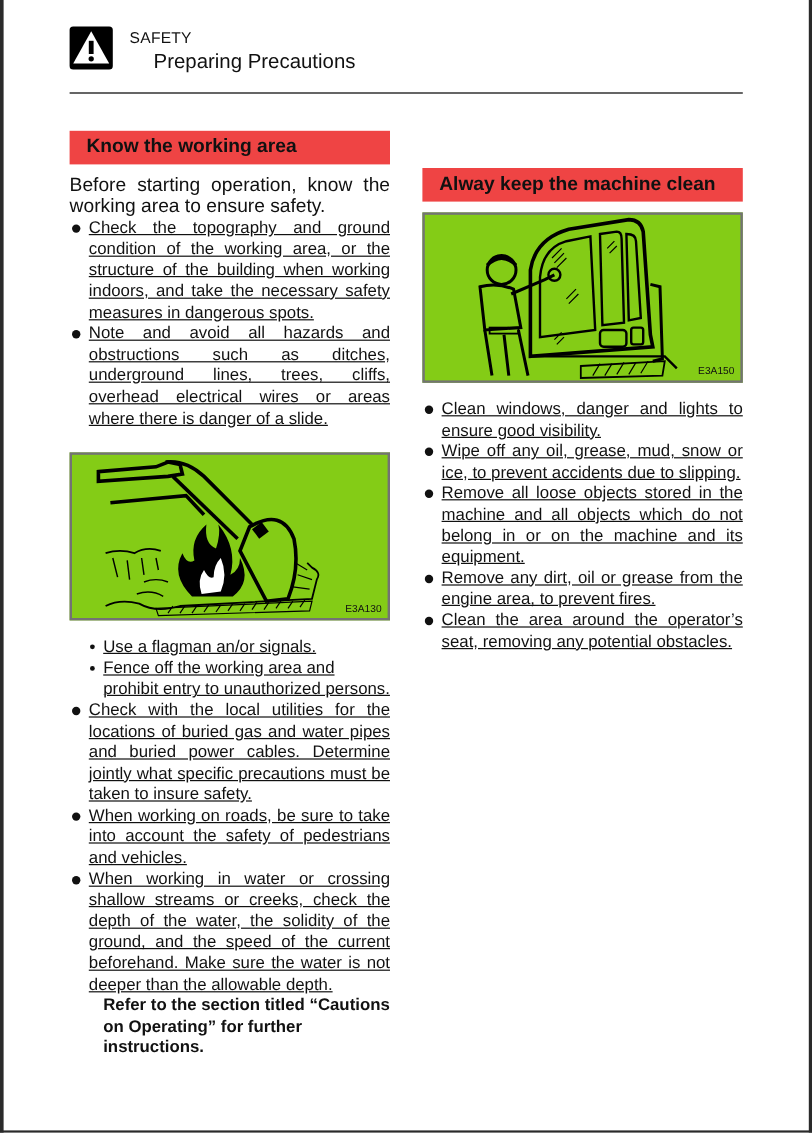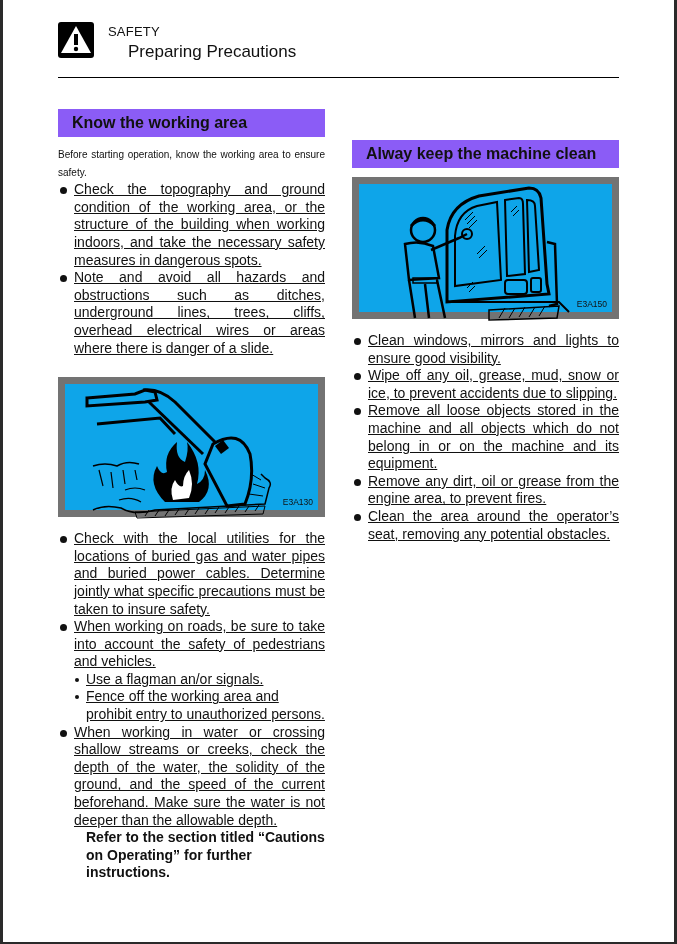--- a/index.html
+++ b/index.html
@@ -21,42 +21,42 @@
   .warn-icon svg { display: block; }
   .kicker { position: absolute; left: 50px; top: 2px; font-size: 13px; letter-spacing: 0.2px; }
   .page-title { position: absolute; left: 50px; top: 20px; font-size: 17px; font-weight: normal; margin-left: 20px; }
   .rule { position: absolute; left: 58px; top: 77px; width: 561px; height: 1px; background: #000; }
 
   .col { position: absolute; top: 109px; width: 267px; }
   .col-left { left: 58px; }
   .col-right { left: 352px; }
 
   .section-heading {
-    background: #8b5cf6; height: 28px; line-height: 28px;
+    background: #ef4444; height: 28px; line-height: 28px;
     font-size: 16px; font-weight: bold; padding-left: 14px;
     margin-bottom: 9px; box-sizing: border-box;
   }
   .col-right .section-heading { padding-left: 14px; margin-top: 31px; }
 
-  .para { font-size: 10px; line-height: 17.6px; text-align: justify; }
+  .para { font-size: 16px; line-height: 17.6px; text-align: justify; }
   .bullets { list-style: none; margin: 0; padding: 0; text-decoration: underline; }
   .bullets li {
     position: relative; padding-left: 16px; font-size: 14px; line-height: 17.6px;
     text-align: justify;
   }
   .bullets li .dot {
     position: absolute; left: 2px; top: 6px; width: 7px; height: 7px; border-radius: 50%; background: #111;
   }
   .sub-bullets { list-style: none; margin: 0; padding: 0; }
   .sub-bullets li { padding-left: 28px; }
   .sub-bullets li .dot { left: 17px; top: 7px; width: 4px; height: 4px; }
   .note { padding-left: 28px; font-size: 14px; line-height: 17.6px; font-weight: bold; }
 
   .figure {
-    position: relative; border: 7px solid #737373; box-sizing: border-box; background: #0ea5e9;
+    position: relative; border: 2px solid #737373; box-sizing: border-box; background: #84cc16;
   }
   .figure .fig-code { position: absolute; right: 5px; bottom: 3px; font-size: 8.5px; }
   .fig1 { width: 267px; height: 140px; margin: 20px 0 13px 0; }
   .fig2 { width: 267px; height: 142px; margin: 6px 0 13px 0; }
 
   .page-number { position: absolute; left: 331px; top: 941px; font-size: 14px; }
 </style>
 </head>
 <body>
 
@@ -104,27 +104,27 @@
       <path d="M60 106 Q70 102 80 106" fill="none" stroke="#000" stroke-width="1.2"></path>
       <path d="M54 116 Q66 112 76 118" fill="none" stroke="#000" stroke-width="1.2"></path>
       <path d="M28 126 Q40 120 56 124 Q70 132 90 126 L200 120 L204 104 Q208 98 200 94 L196 90" fill="none" stroke="#000" stroke-width="1.5"></path>
       <path d="M70 128 L200 122 L198 130 L72 134 Z" fill="none" stroke="#000" stroke-width="1"></path>
       <path d="M80 132 l4 -6 M90 132 l4 -6 M100 132 l4 -6 M110 131 l4 -6 M120 131 l4 -6 M130 130 l4 -6 M140 130 l4 -6 M150 129 l4 -6 M160 129 l4 -6 M170 128 l4 -6 M180 128 l4 -6 M190 127 l4 -6" stroke="#000" stroke-width="1"></path>
       <path d="M186 90 L196 96 M188 100 L200 104 M184 110 L198 112" stroke="#000" stroke-width="1"></path>
     </svg>
     <span class="fig-code">E3A130</span>
   </div>
 
+  <ul class="bullets sub-bullets">
+    <li><span class="dot"></span><span>Use a flagman an/or signals.</span></li>
+    <li style="text-align:left"><span class="dot"></span><span>Fence off the working area and prohibit entry to unauthorized persons.</span></li>
+  </ul>
   <ul class="bullets">
     <li><span class="dot"></span><span>Check with the local utilities for the locations of buried gas and water pipes and buried power cables. Determine jointly what specific precautions must be taken to insure safety.</span></li>
     <li><span class="dot"></span><span>When working on roads, be sure to take into account the safety of pedestrians and vehicles.</span></li>
-  </ul>
-  <ul class="bullets sub-bullets">
-    <li><span class="dot"></span><span>Use a flagman an/or signals.</span></li>
-    <li style="text-align:left"><span class="dot"></span><span>Fence off the working area and prohibit entry to unauthorized persons.</span></li>
   </ul>
   <ul class="bullets">
     <li><span class="dot"></span><span>When working in water or crossing shallow streams or creeks, check the depth of the water, the solidity of the ground, and the speed of the current beforehand. Make sure the water is not deeper than the allowable depth.</span></li>
   </ul>
   <div class="note">Refer to the section titled “Cautions on Operating” for further instructions.</div>
 </div>
 
 <div class="col col-right">
   <div class="section-heading">Alway keep the machine clean</div>
 
@@ -152,21 +152,21 @@
       <path d="M46 60 Q60 56 74 62 L80 94 L50 96 Z" fill="none" stroke="#000" stroke-width="2.5"></path>
       <path d="M72 66 L100 54 L108 50" fill="none" stroke="#000" stroke-width="2.5"></path>
       <circle cx="108" cy="50" r="5" fill="none" stroke="#000" stroke-width="2"></circle>
       <path d="M50 96 L56 134 M78 96 L86 134 M66 100 L70 134" fill="none" stroke="#000" stroke-width="2.5"></path>
       <rect x="54" y="94" width="24" height="5" fill="none" stroke="#000" stroke-width="1.5"></rect>
     </svg>
     <span class="fig-code">E3A150</span>
   </div>
 
   <ul class="bullets">
-    <li><span class="dot"></span><span>Clean windows, mirrors and lights to ensure good visibility.</span></li>
+    <li><span class="dot"></span><span>Clean windows, danger and lights to ensure good visibility.</span></li>
     <li><span class="dot"></span><span>Wipe off any oil, grease, mud, snow or ice, to prevent accidents due to slipping.</span></li>
     <li><span class="dot"></span><span>Remove all loose objects stored in the machine and all objects which do not belong in or on the machine and its equipment.</span></li>
     <li><span class="dot"></span><span>Remove any dirt, oil or grease from the engine area, to prevent fires.</span></li>
     <li><span class="dot"></span><span>Clean the area around the operator’s seat, removing any potential obstacles.</span></li>
   </ul>
 </div>
 
 <div class="page-number">12</div>
 
 </body></html>

